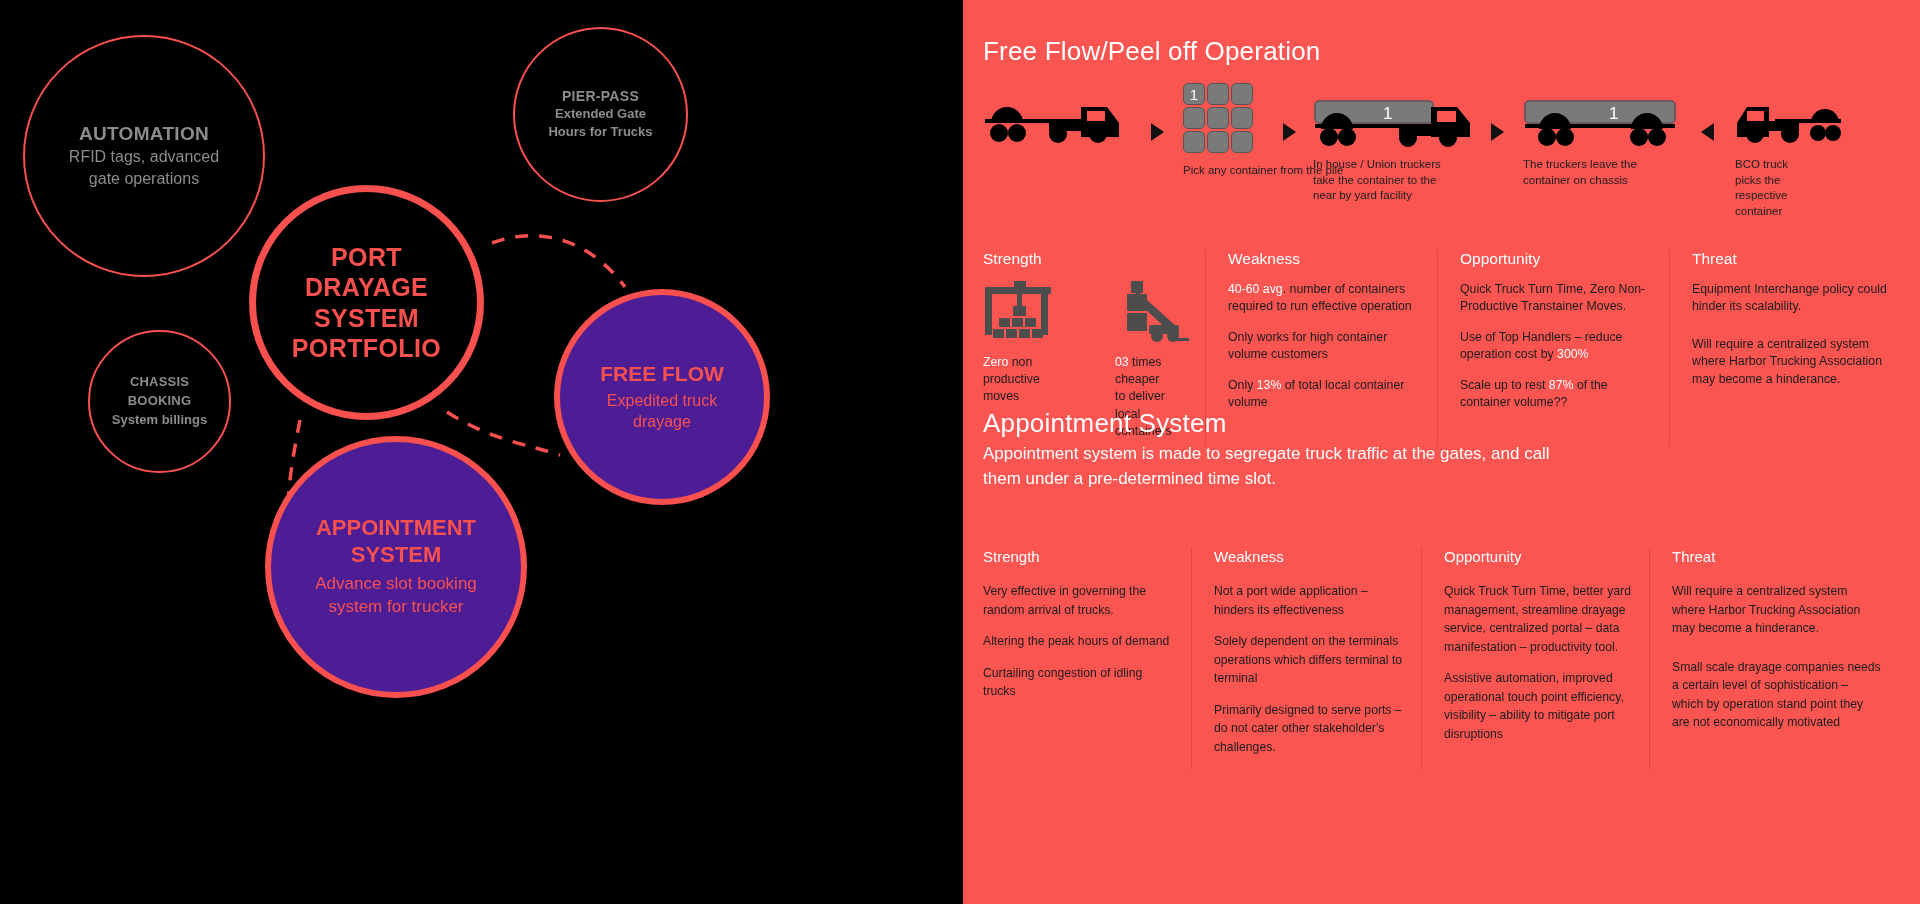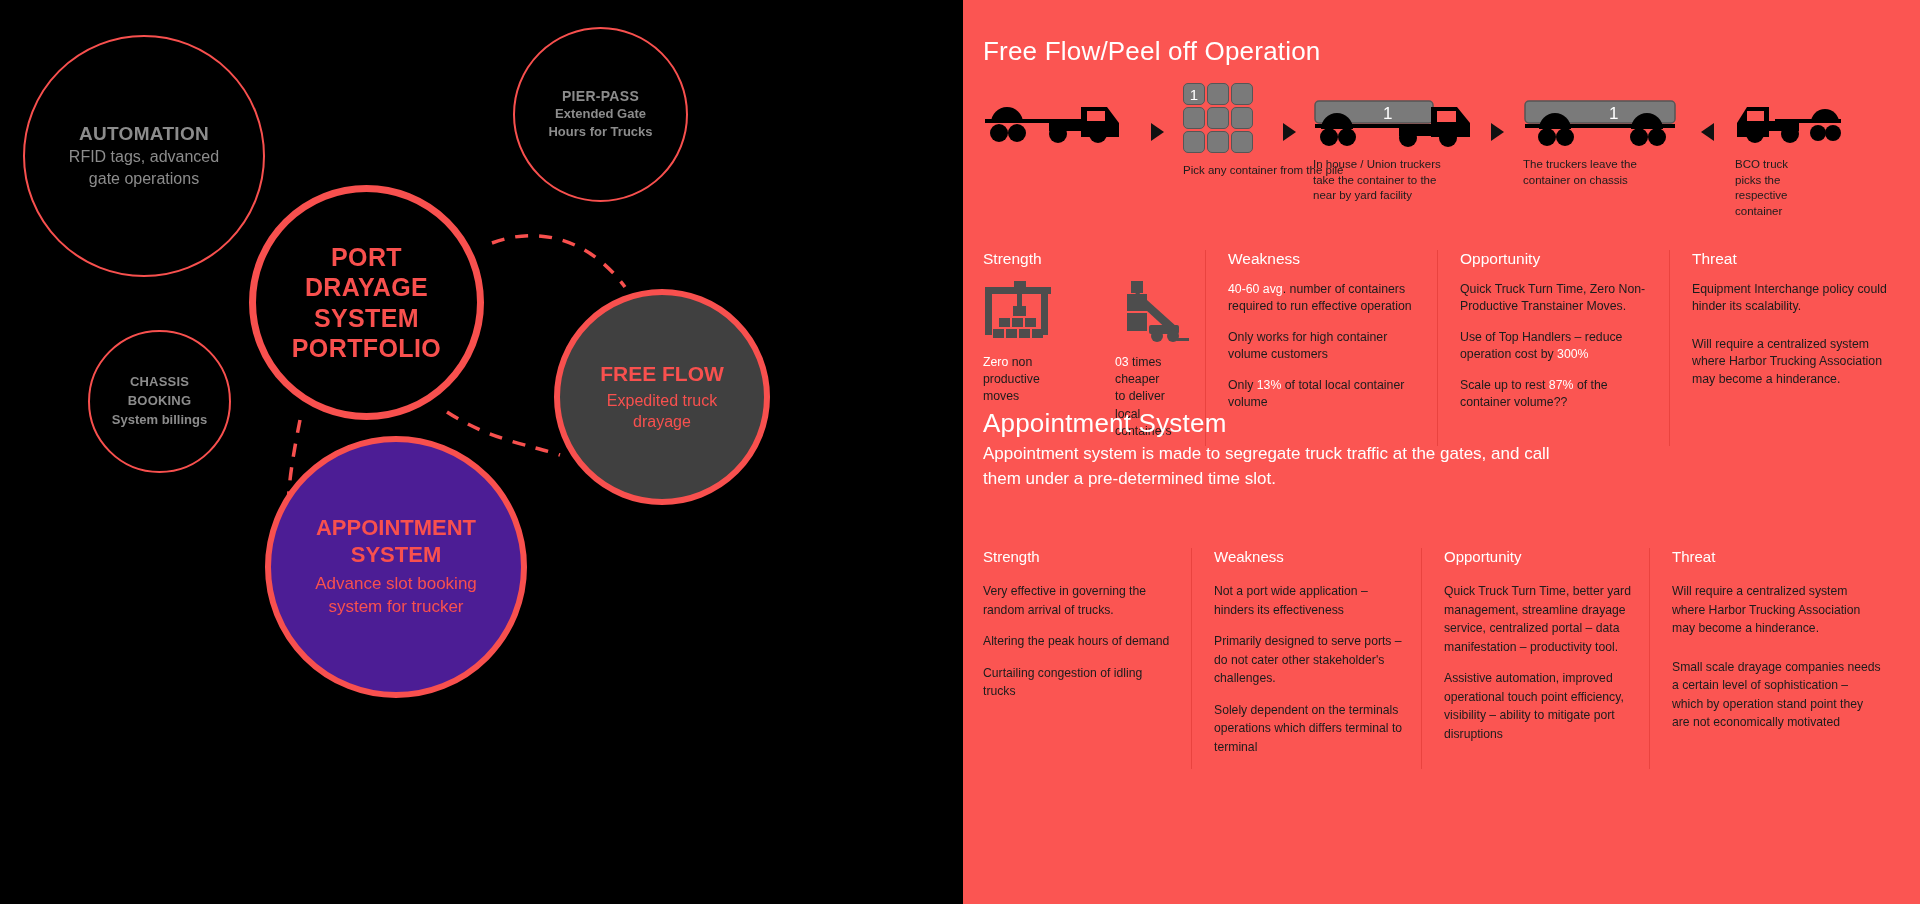--- a/index.html
+++ b/index.html
@@ -25,21 +25,21 @@
   .b-pierpass .ttl{font-size:14px;font-weight:bold;color:#8c8c8c;letter-spacing:.3px;}
   .b-pierpass .sub{font-size:13px;font-weight:bold;color:#8c8c8c;line-height:1.4;margin-top:1px;}
 
   .b-chassis{left:88px;top:330px;width:143px;height:143px;border:2px solid #f8504e;}
   .b-chassis .ttl{font-size:13px;font-weight:bold;color:#8c8c8c;line-height:1.45;letter-spacing:.2px;}
   .b-chassis .sub{font-size:13px;font-weight:bold;color:#8c8c8c;line-height:1.45;}
 
   .b-core{left:249px;top:185px;width:235px;height:235px;border:7px solid #f8504e;background:#000;z-index:5;}
   .b-core .ttl{font-size:25px;font-weight:bold;color:#f8504e;line-height:1.22;letter-spacing:.4px;}
 
-  .b-freeflow{left:554px;top:289px;width:216px;height:216px;border:6px solid #f8504e;background:#404040;z-index:4;}
+  .b-freeflow{left:554px;top:289px;width:216px;height:216px;border:6px solid #f8504e;background:#4c1d95;z-index:4;}
   .b-freeflow .ttl{font-size:21px;font-weight:bold;color:#f8504e;line-height:1.2;}
   .b-freeflow .sub{font-size:16px;color:#f8504e;line-height:1.35;margin-top:3px;}
 
   .b-appt{left:265px;top:436px;width:262px;height:262px;border:6px solid #f8504e;background:#4c1d95;z-index:4;}
   .b-appt .ttl{font-size:22px;font-weight:bold;color:#f8504e;line-height:1.22;}
   .b-appt .sub{font-size:17px;color:#f8504e;line-height:1.35;margin-top:4px;}
 
   .connectors{position:absolute;left:0;top:0;width:963px;height:904px;z-index:2;pointer-events:none;}
 
   
@@ -329,22 +329,22 @@
           <div class="swot-item">Very effective in governing the random arrival of trucks.</div>
           <div class="swot-item">Altering the peak hours of demand</div>
           <div class="swot-item">Curtailing congestion of idling trucks</div>
         </div>
       </div>
 
       <div class="swot-col" style="width:230px;padding-left:22px;padding-right:12px;">
         <div class="swot-head">Weakness</div>
         <div style="margin-top:17px">
           <div class="swot-item">Not a port wide application – hinders its effectiveness</div>
+          <div class="swot-item">Solely dependent on the terminals operations which differs terminal to terminal</div>
           <div class="swot-item">Primarily designed to serve ports – do not cater other stakeholder's challenges.</div>
-          <div class="swot-item">Solely dependent on the terminals operations which differs terminal to terminal</div>
         </div>
       </div>
 
       <div class="swot-col" style="width:228px;padding-left:22px;padding-right:12px;">
         <div class="swot-head">Opportunity</div>
         <div style="margin-top:17px">
           <div class="swot-item">Quick Truck Turn Time, better yard management, streamline drayage service, centralized portal – data manifestation – productivity tool.</div>
           <div class="swot-item">Assistive automation, improved operational touch point efficiency, visibility – ability to mitigate port disruptions</div>
         </div>
       </div>

